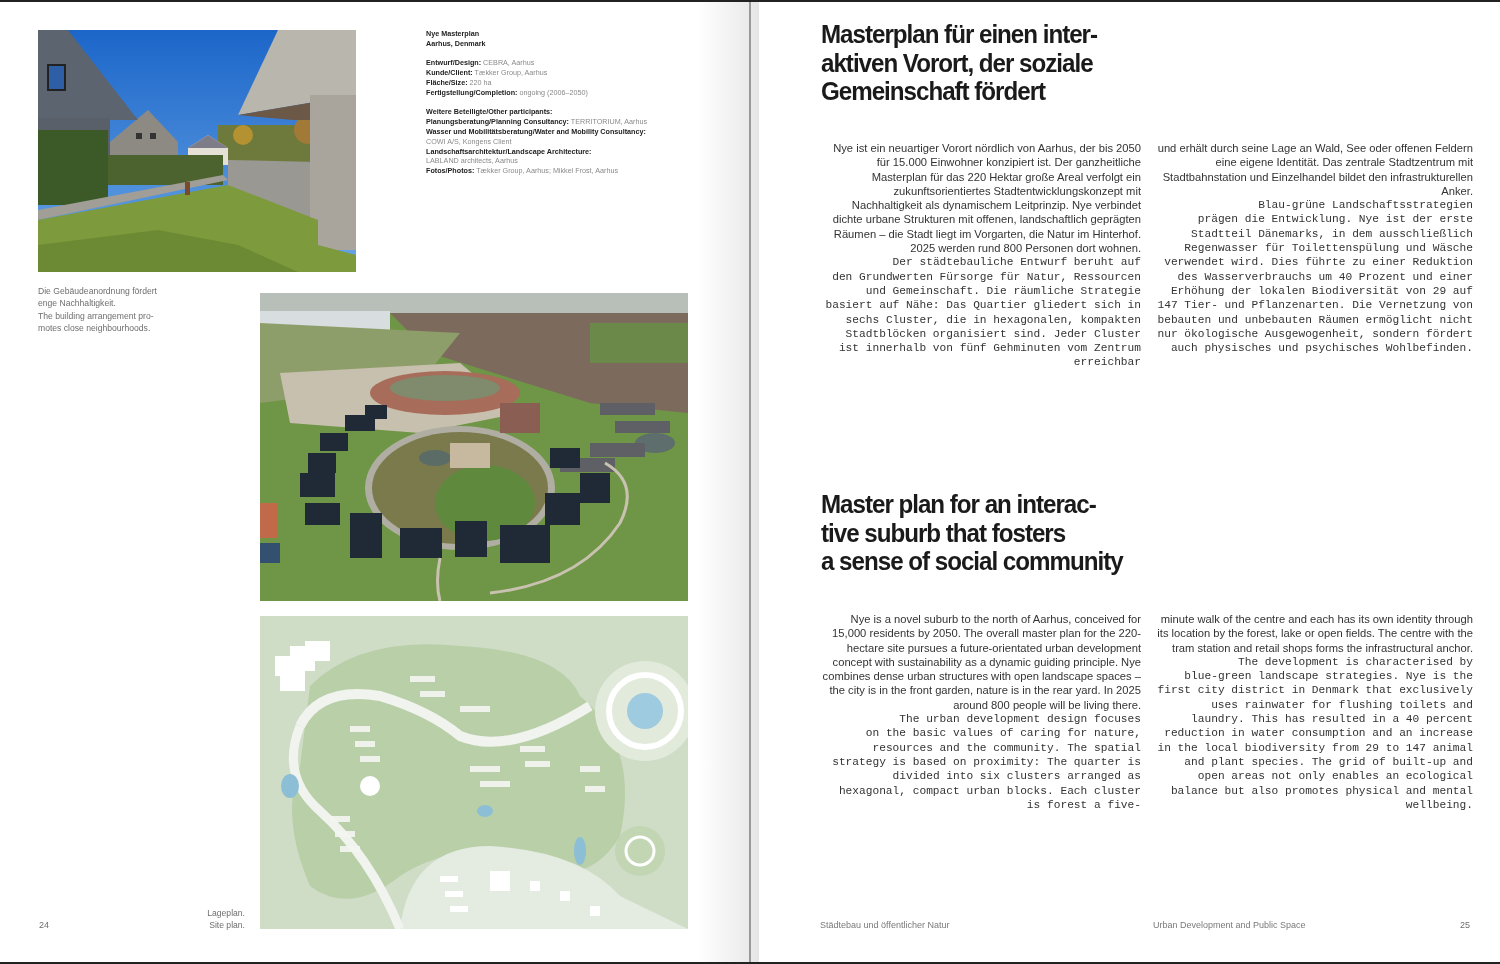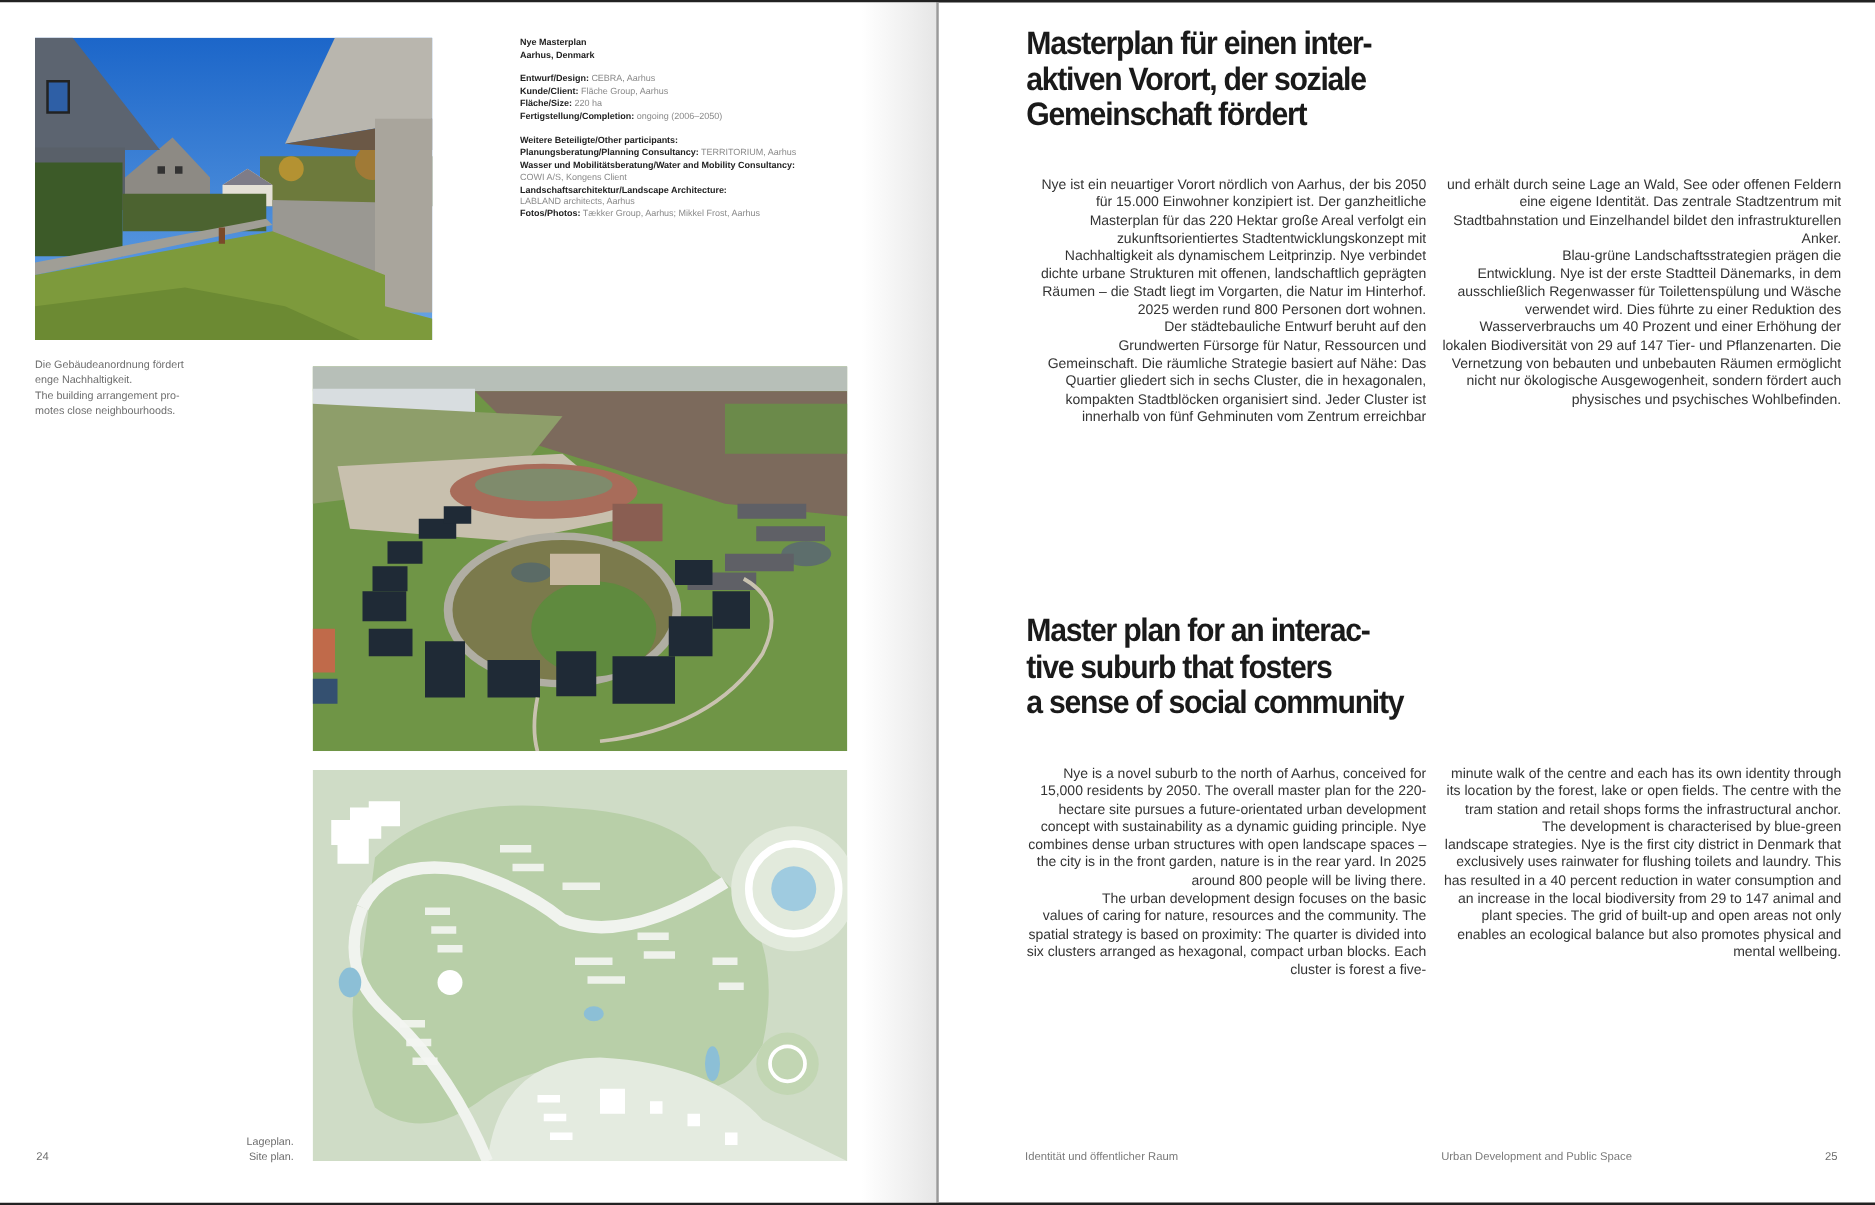--- a/index.html
+++ b/index.html
@@ -1,20 +1,20 @@
 <!DOCTYPE html>
 <html><head>
 <meta charset="utf-8">
 <style>
   * { margin: 0; padding: 0; box-sizing: border-box; }
   html, body { width: 1500px; height: 964px; overflow: hidden; background: #fff; }
   body { font-family: "Liberation Sans", sans-serif; color: #222; position: relative; }
 
   .spread { position: absolute; left: 0; top: 0; width: 1500px; height: 964px; background: #fff; border-top: 2px solid #222; border-bottom: 2px solid #222; }
-  .page { position: absolute; top: 0; height: 100%; }
+  .page { position: absolute; top: 0; height: 100%; margin-left: 10px; }
   .page-left { left: 0; width: 749px; background: linear-gradient(to right, #fff 0%, #fff 92%, #f0f0f0 97%, #e6e6e6 100%); }
   .gutter { position: absolute; left: 749px; top: 0; width: 2px; height: 100%; background: #9a9a9a; }
 
   
   .photo { position: absolute; overflow: hidden; }
   .photo svg { display: block; width: 100%; height: 100%; }
   .photo-houses { left: 28px; top: 28px; width: 318px; height: 242px; }
   .photo-aerial { left: 250px; top: 291px; width: 428px; height: 308px; }
   .photo-siteplan { left: 250px; top: 614px; width: 428px; height: 313px; }
 
@@ -38,21 +38,21 @@
   .running-en { left: 1153px; }
 
   
   .headline { position: absolute; left: 821px; width: 340px; font-family: "Liberation Sans", sans-serif; font-weight: bold; font-size: 26px; line-height: 28.5px; letter-spacing: -1.1px; color: #1a1a1a; transform: scaleX(0.93); transform-origin: left top; }
   .headline-de { top: 18px; }
   .headline-en { top: 488px; }
 
   
   .col { position: absolute; width: 320px; font-size: 11.2px; line-height: 14.3px; color: #333; text-align: right; }
   .col p { margin: 0; }
-  .col p.indent { text-indent: 60px; }
+  .col p.indent { text-indent: 60px; font-family: Liberation Mono, monospace; }
   .col-de-1 { left: 821px; top: 139px; }
   .col-de-2 { left: 1153px; top: 139px; }
   .col-en-1 { left: 821px; top: 610px; }
   .col-en-2 { left: 1153px; top: 610px; }
 </style>
 </head>
 <body>
 
 <div class="spread">
 
@@ -98,21 +98,21 @@
         <polygon points="0,215 120,200 200,215 260,242 0,242" fill="#6c8a33"></polygon>
         <rect x="147" y="152" width="5" height="13" fill="#7a4a2a"></rect>
       </svg>
     </div>
 
     <div class="credits">
       <div class="strong">Nye Masterplan</div>
       <div class="strong">Aarhus, Denmark</div>
       <div class="gap"></div>
       <div><span class="strong">Entwurf/Design:</span> <span class="light">CEBRA, Aarhus</span></div>
-      <div><span class="strong">Kunde/Client:</span> <span class="light">Fläche Group, Aarhus</span></div>
+      <div><span class="strong">Kunde/Client:</span> <span class="light">Tækker Group, Aarhus</span></div>
       <div><span class="strong">Fläche/Size:</span> <span class="light">220 ha</span></div>
       <div><span class="strong">Fertigstellung/Completion:</span> <span class="light">ongoing (2006–2050)</span></div>
       <div class="gap"></div>
       <div class="strong">Weitere Beteiligte/Other participants:</div>
       <div><span class="strong">Planungsberatung/Planning Consultancy:</span> <span class="light">TERRITORIUM, Aarhus</span></div>
       <div class="strong">Wasser und Mobilitätsberatung/Water and Mobility Consultancy:</div>
       <div class="light">COWI A/S, Kongens Client</div>
       <div class="strong">Landschaftsarchitektur/Landscape Architecture:</div>
       <div class="light">LABLAND architects, Aarhus</div>
       <div><span class="strong">Fotos/Photos:</span> <span class="light">Tækker Group, Aarhus; Mikkel Frost, Aarhus</span></div>
@@ -271,16 +271,16 @@
 
   <div class="col col-en-1">
     <p>Nye is a novel suburb to the north of Aarhus, conceived for 15,000 residents by 2050. The overall master plan for the 220-hectare site pursues a future-orientated urban development concept with sustainability as a dynamic guiding principle. Nye combines dense urban structures with open landscape spaces – the city is in the front garden, nature is in the rear yard. In 2025 around 800 people will be living there.</p>
     <p class="indent">The urban development design focuses on the basic values of caring for nature, resources and the community. The spatial strategy is based on proximity: The quarter is divided into six clusters arranged as hexagonal, compact urban blocks. Each cluster is forest a five-</p>
   </div>
   <div class="col col-en-2">
     <p>minute walk of the centre and each has its own identity through its location by the forest, lake or open fields. The centre with the tram station and retail shops forms the infrastructural anchor.</p>
     <p class="indent">The development is characterised by blue-green landscape strategies. Nye is the first city district in Denmark that exclusively uses rainwater for flushing toilets and laundry. This has resulted in a 40 percent reduction in water consumption and an increase in the local biodiversity from 29 to 147 animal and plant species. The grid of built-up and open areas not only enables an ecological balance but also promotes physical and mental wellbeing.</p>
   </div>
 
-  <div class="running running-de">Identität und öffentlicher Raum</div>
+  <div class="running running-de">Städtebau und öffentlicher Natur</div>
   <div class="running running-en">Urban Development and Public Space</div>
   <div class="folio folio-right">25</div>
 </div>
 
 </body></html>

